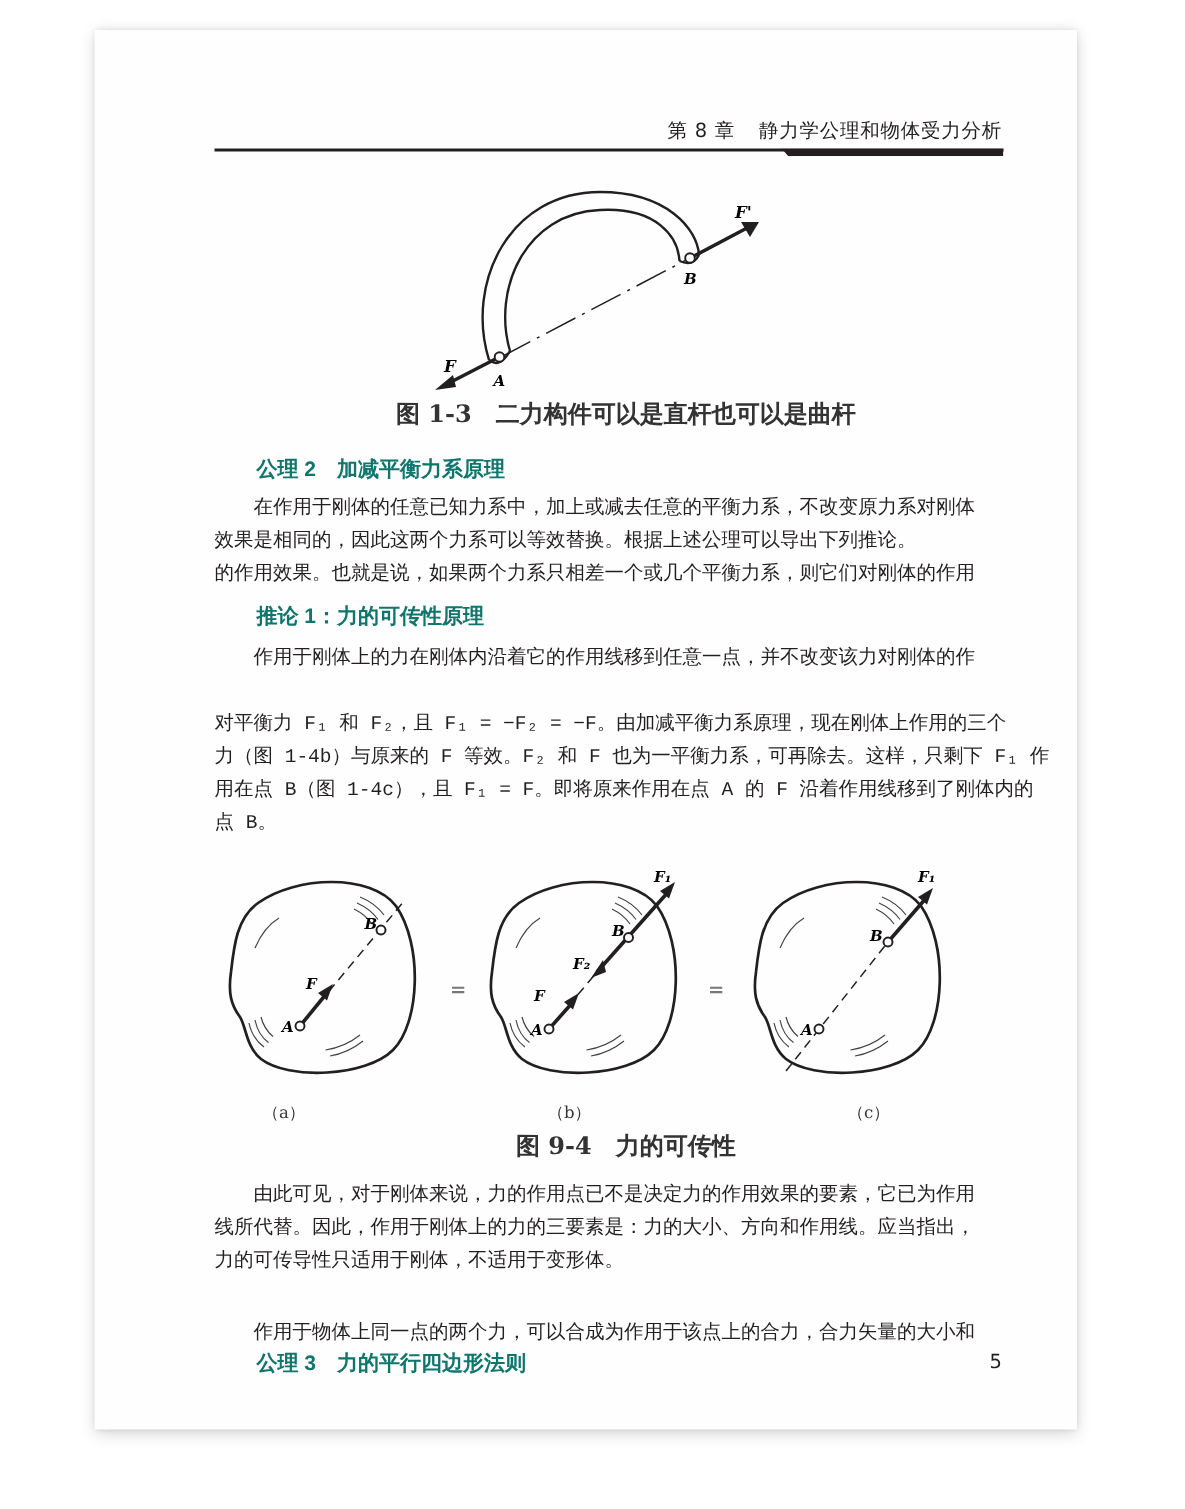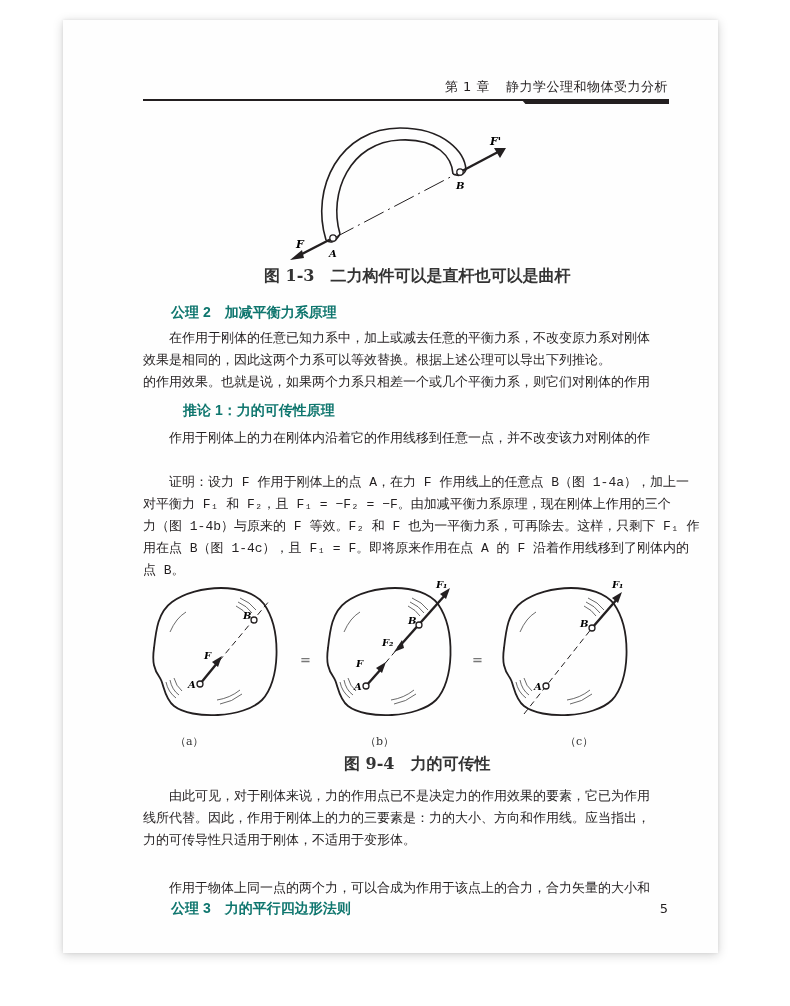--- a/index.html
+++ b/index.html
@@ -27,21 +27,21 @@
   .sub-label { font-size: 11px; color: #333; }
   .page-num { position: absolute; right: 50px; top: 881px; font-family: "DejaVu Sans", "Liberation Sans", sans-serif; font-size: 13px; }
   svg text { font-family: "DejaVu Serif", "Liberation Serif", serif; font-style: italic; font-weight: bold; }
 </style>
 </head>
 <body>
 
 <div class="page">
 
   <div class="running-head">
-    <span>第 1 章</span><span style="display:inline-block;width:16px"></span><span>静力学公理和物体受力分析</span>
+    <span>第 8 章</span><span style="display:inline-block;width:16px"></span><span>静力学公理和物体受力分析</span>
   </div>
   <div class="head-rule"></div>
   <div class="head-bar"></div>
 
   <svg class="abs" style="left:217px; top:98px;" width="240" height="145">
 
     <line x1="54" y1="120" x2="180" y2="54" stroke="#231f20" stroke-width="1" stroke-dasharray="22,5,2,5"></line>
 
     <path d="M 46 122 C 30 70, 60 10, 120 10 C 165 10, 185 35, 186 52" fill="none" stroke="#231f20" stroke-width="1.6"></path>
     <path d="M 60 116 C 48 75, 70 24, 120 22 C 158 20, 172 40, 173 56" fill="none" stroke="#231f20" stroke-width="1.6"></path>
@@ -63,26 +63,25 @@
   </svg>
   <div class="abs fig-caption" style="left:201px; top:246px;">图 1-3　二力构件可以是直杆也可以是曲杆</div>
 
   <div class="abs h-sans" style="left:108px; top:284px;">公理 2　加减平衡力系原理</div>
   <div class="para" style="top:308px;">
     <span class="line indent">在作用于刚体的任意已知力系中，加上或减去任意的平衡力系，不改变原力系对刚体</span>
     <span class="line">效果是相同的，因此这两个力系可以等效替换。根据上述公理可以导出下列推论。</span>
     <span class="line">的作用效果。也就是说，如果两个力系只相差一个或几个平衡力系，则它们对刚体的作用</span>
   </div>
 
-  <div class="abs h-sans" style="left:108px; top:382px;margin-left:12px;">推论 1：力的可传性原理</div>
+  <div class="abs h-sans" style="left:108px; top:382px;">推论 1：力的可传性原理</div>
   <div class="para" style="top:408px;">
     <span class="line indent">作用于刚体上的力在刚体内沿着它的作用线移到任意一点，并不改变该力对刚体的作</span>
   </div>
   <div class="para" style="top:452px;">
-    <span class="line indent">证明：设力 F 作用于刚体上的点 A，在力 F 作用线上的任意点 B（图 1-4a），加上一</span>
     <span class="line">对平衡力 F₁ 和 F₂，且 F₁ = −F₂ = −F。由加减平衡力系原理，现在刚体上作用的三个</span>
     <span class="line">力（图 1-4b）与原来的 F 等效。F₂ 和 F 也为一平衡力系，可再除去。这样，只剩下 F₁ 作</span>
     <span class="line">用在点 B（图 1-4c），且 F₁ = F。即将原来作用在点 A 的 F 沿着作用线移到了刚体内的</span>
     <span class="line">点 B。</span>
   </div>
 
   <svg class="abs" style="left:87px; top:558px;" width="520" height="160">
     <defs>
       <path id="blob" d="M 20 10 C 45 -8, 95 -10, 112 12 C 130 38, 128 90, 110 108 C 92 126, 40 128, 22 114 C 12 106, 12 92, 8 86 C 2 78, 0 70, 2 56 C 4 38, 6 20, 20 10 Z"></path>
     </defs>

